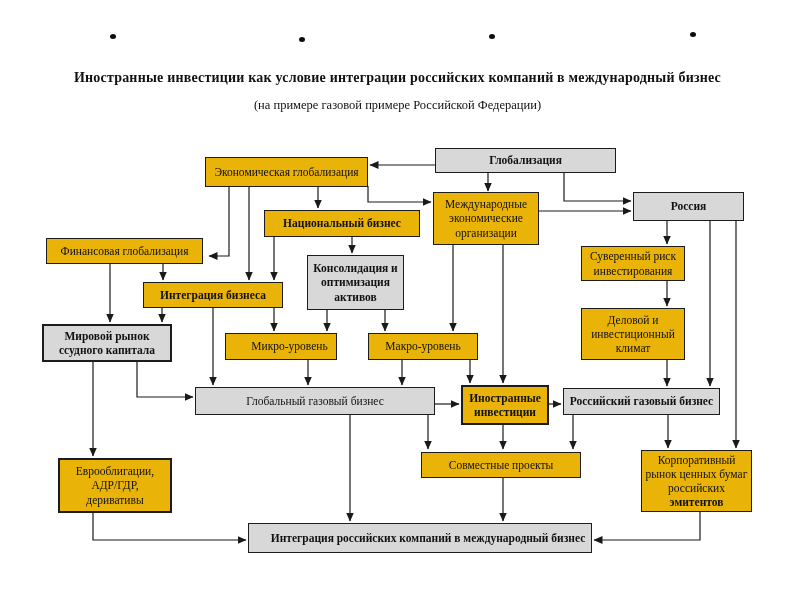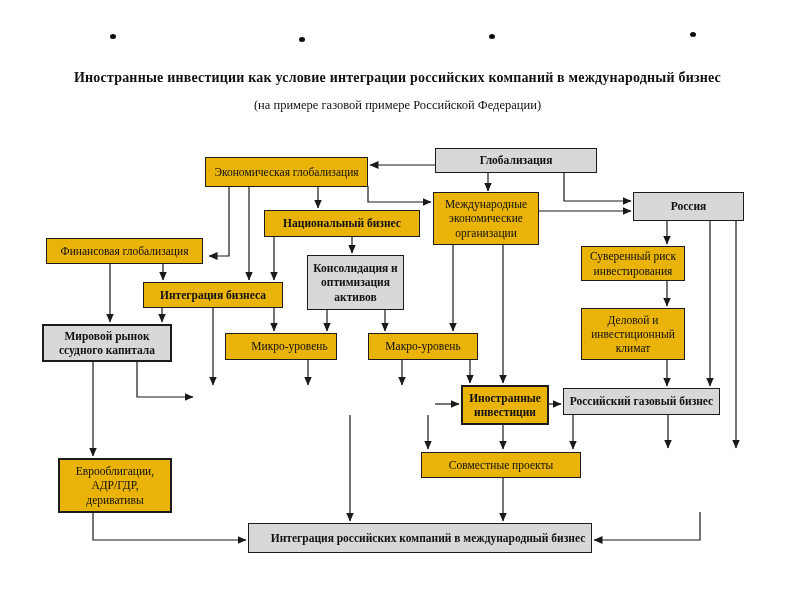--- a/index.html
+++ b/index.html
@@ -25,21 +25,21 @@
     position:absolute;box-sizing:border-box;border:1px solid #1c1c1c;background:#eab308;
     display:flex;flex-direction:column;align-items:center;justify-content:center;
     text-align:center;font-size:11.5px;line-height:1.22;padding:1px 3px;
   }
   .node.shaded{background:#d8d8d8;}
   .node.bold{font-weight:bold;}
   .node.thick{border-width:2px;}
   .nowrap{white-space:nowrap;padding-left:16px;}
   
   .n-econ-glob{left:205px;top:157px;width:163px;height:30px;}
-  .n-glob{left:435px;top:148px;width:162px;height:25px;}
+  .n-glob{left:435px;top:148px;width:181px;height:25px;}
   .n-meo{left:433px;top:192px;width:106px;height:53px;}
   .n-russia{left:633px;top:192px;width:111px;height:29px;}
   .n-nat-biz{left:264px;top:210px;width:156px;height:27px;}
   .n-fin-glob{left:46px;top:238px;width:157px;height:26px;}
   .n-konsol{left:307px;top:255px;width:97px;height:55px;}
   .n-integr-biz{left:143px;top:282px;width:140px;height:26px;font-family:Liberation Serif, serif;}
   .n-sov-risk{left:581px;top:246px;width:104px;height:35px;}
   .n-delov{left:581px;top:308px;width:104px;height:52px;}
   .n-mir-rynok{left:42px;top:324px;width:130px;height:38px;}
   .n-mikro{left:225px;top:333px;width:112px;height:27px;padding-left:20px;}
@@ -146,29 +146,36 @@
   </div>
   <div class="node shaded bold thick n-mir-rynok">
     <span>Мировой рынок ссудного капитала</span>
   </div>
   <div class="node n-mikro">
     <span>Микро-уровень</span>
   </div>
   <div class="node n-makro">
     <span>Макро-уровень</span>
   </div>
+  <div class="node shaded n-glob-gaz">
+    <span>Глобальный газовый бизнес</span>
+  </div>
   <div class="node bold thick n-inostr">
     <span>Иностранные инвестиции</span>
   </div>
   <div class="node shaded bold n-ros-gaz">
     <span>Российский газовый бизнес</span>
   </div>
   <div class="node n-sovm">
     <span>Совместные проекты</span>
   </div>
   <div class="node thick n-evro">
     <span>Еврооблигации, АДР/ГДР, деривативы</span>
   </div>
+  <div class="node n-korp">
+    <span>Корпоративный рынок ценных бумаг российских</span>
+    <span style="font-weight:bold;">эмитентов</span>
+  </div>
   <div class="node shaded bold n-final">
     <span class="nowrap">Интеграция российских компаний в международный бизнес</span>
   </div>
 
 </div>
 
 </body></html>

